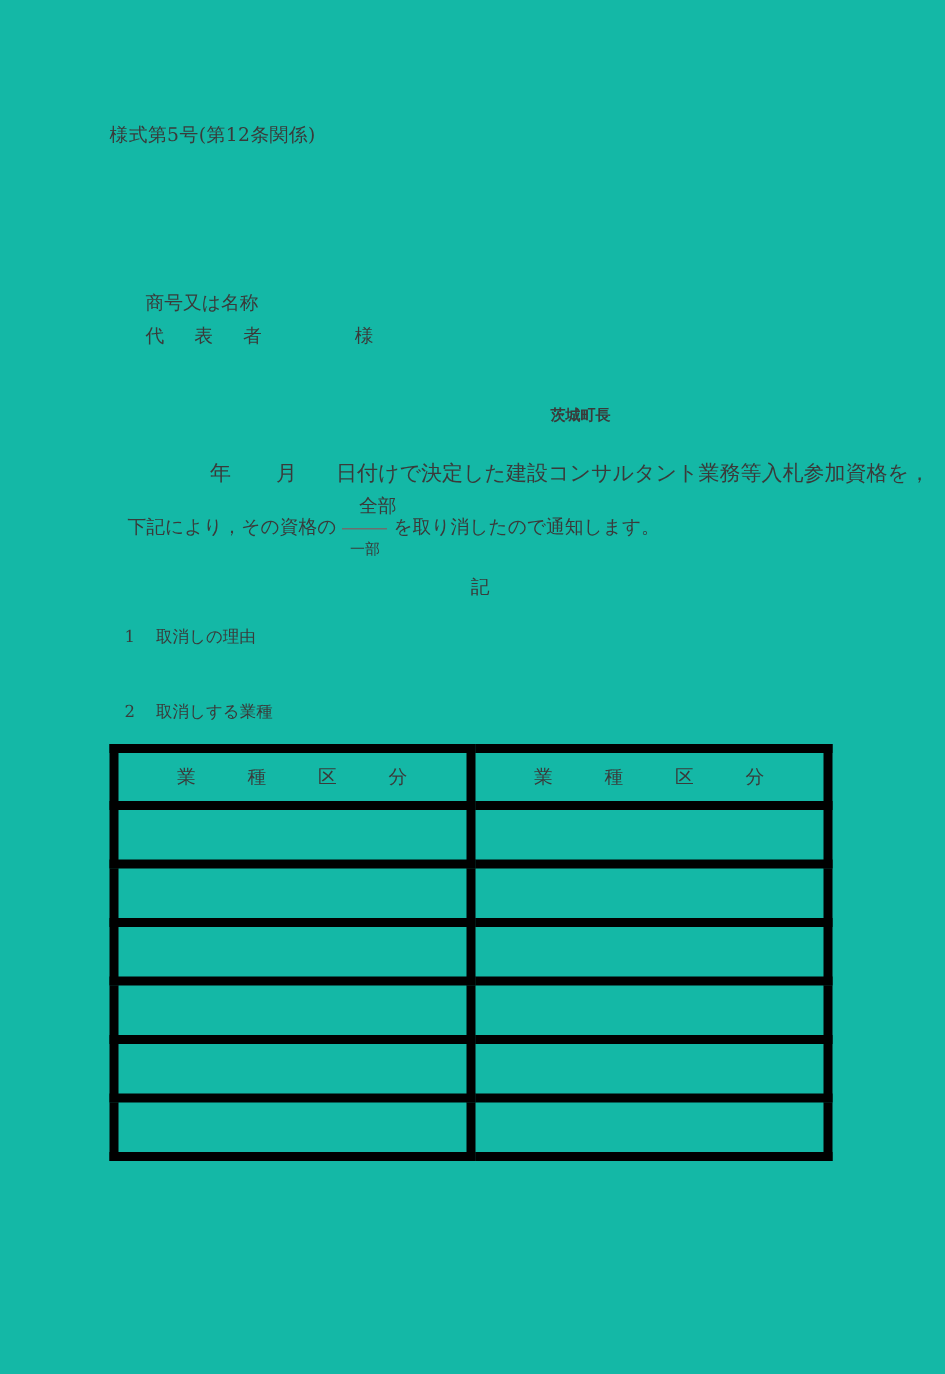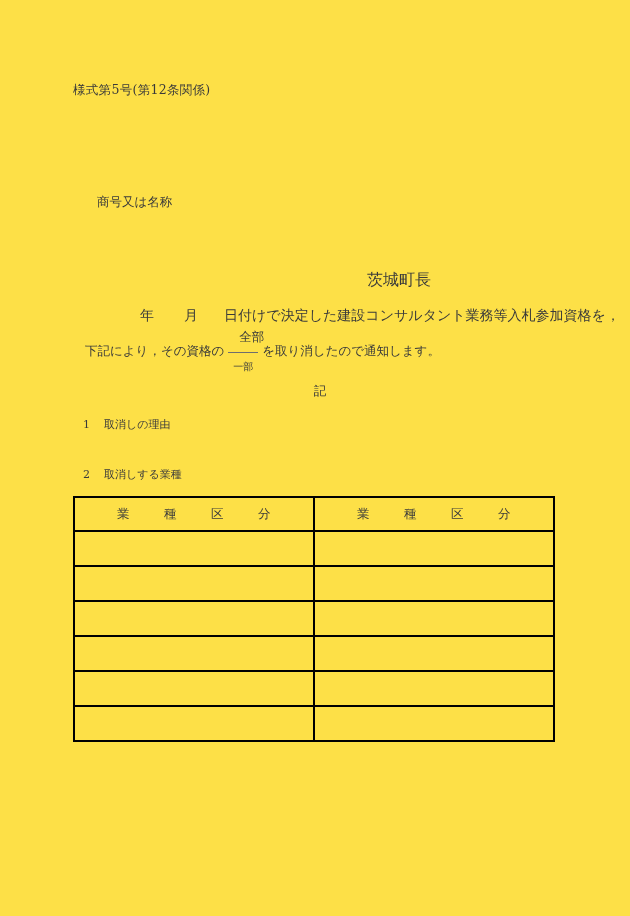--- a/index.html
+++ b/index.html
@@ -11,21 +11,21 @@
     width: 630px;
     height: 916px;
     position: relative;
     font-family: "DejaVu Serif", "Liberation Serif", serif;
     color: #3a3a3a;
     -webkit-font-smoothing: antialiased;
   }
   .page {
     position: absolute;
     inset: 0;
-    background: #fde047;
+    background: #14b8a6;
   }
 
   
   .form-no {
     position: absolute;
     left: 73px;
     top: 82px;
     font-size: 12.5px;
     letter-spacing: 0.3px;
     white-space: nowrap;
@@ -68,22 +68,23 @@
   .addressee .row { white-space: nowrap; }
   .sp-wide { display: inline-block; width: 42px; }
   .sp-mid  { display: inline-block; width: 20px; }
   .sp-hon  { display: inline-block; width: 62px; }
 
   
   .issuer {
     position: absolute;
     left: 367px;
     top: 270px;
-    font-size: 16px;
-    white-space: nowrap;
+    font-size: 10px;
+    white-space: nowrap;
+    font-weight: bold;
   }
 
   
   .body-l1 {
     position: absolute;
     left: 140px;
     top: 307px;
     font-size: 14px;
     white-space: nowrap;
   }
@@ -159,21 +160,21 @@
   
   .trade-table {
     position: absolute;
     left: 73px;
     top: 496px;
     width: 482px;
     border-collapse: collapse;
     table-layout: fixed;
   }
   .trade-table td {
-    border: 2px solid #000000;
+    border: 6px solid #000000;
     height: 33px;
     padding: 0;
     font-size: 12.5px;
     text-align: center;
     vertical-align: middle;
   }
   .trade-table .head-cell {
     height: 32px;
     letter-spacing: 0.5px;
   }
@@ -185,20 +186,23 @@
 
 <div class="page">
 
   <div class="form-no">様式第5号(第12条関係)</div>
 
 
 
   <div class="addressee">
     <div class="row">
       <span>商号又は名称</span>
+    </div>
+    <div class="row">
+      <span>代</span><span class="sp-mid"></span><span>表</span><span class="sp-mid"></span><span>者</span><span class="sp-hon"></span><span>様</span>
     </div>
   </div>
 
   <div class="issuer">茨城町長</div>
 
   <div class="body-l1">
     <span>年</span><span class="gap-md"></span><span>月</span><span class="gap-sm"></span><span>日付けで決定した建設コンサルタント業務等入札参加資格を，</span>
   </div>
 
   <div class="body-l2">

